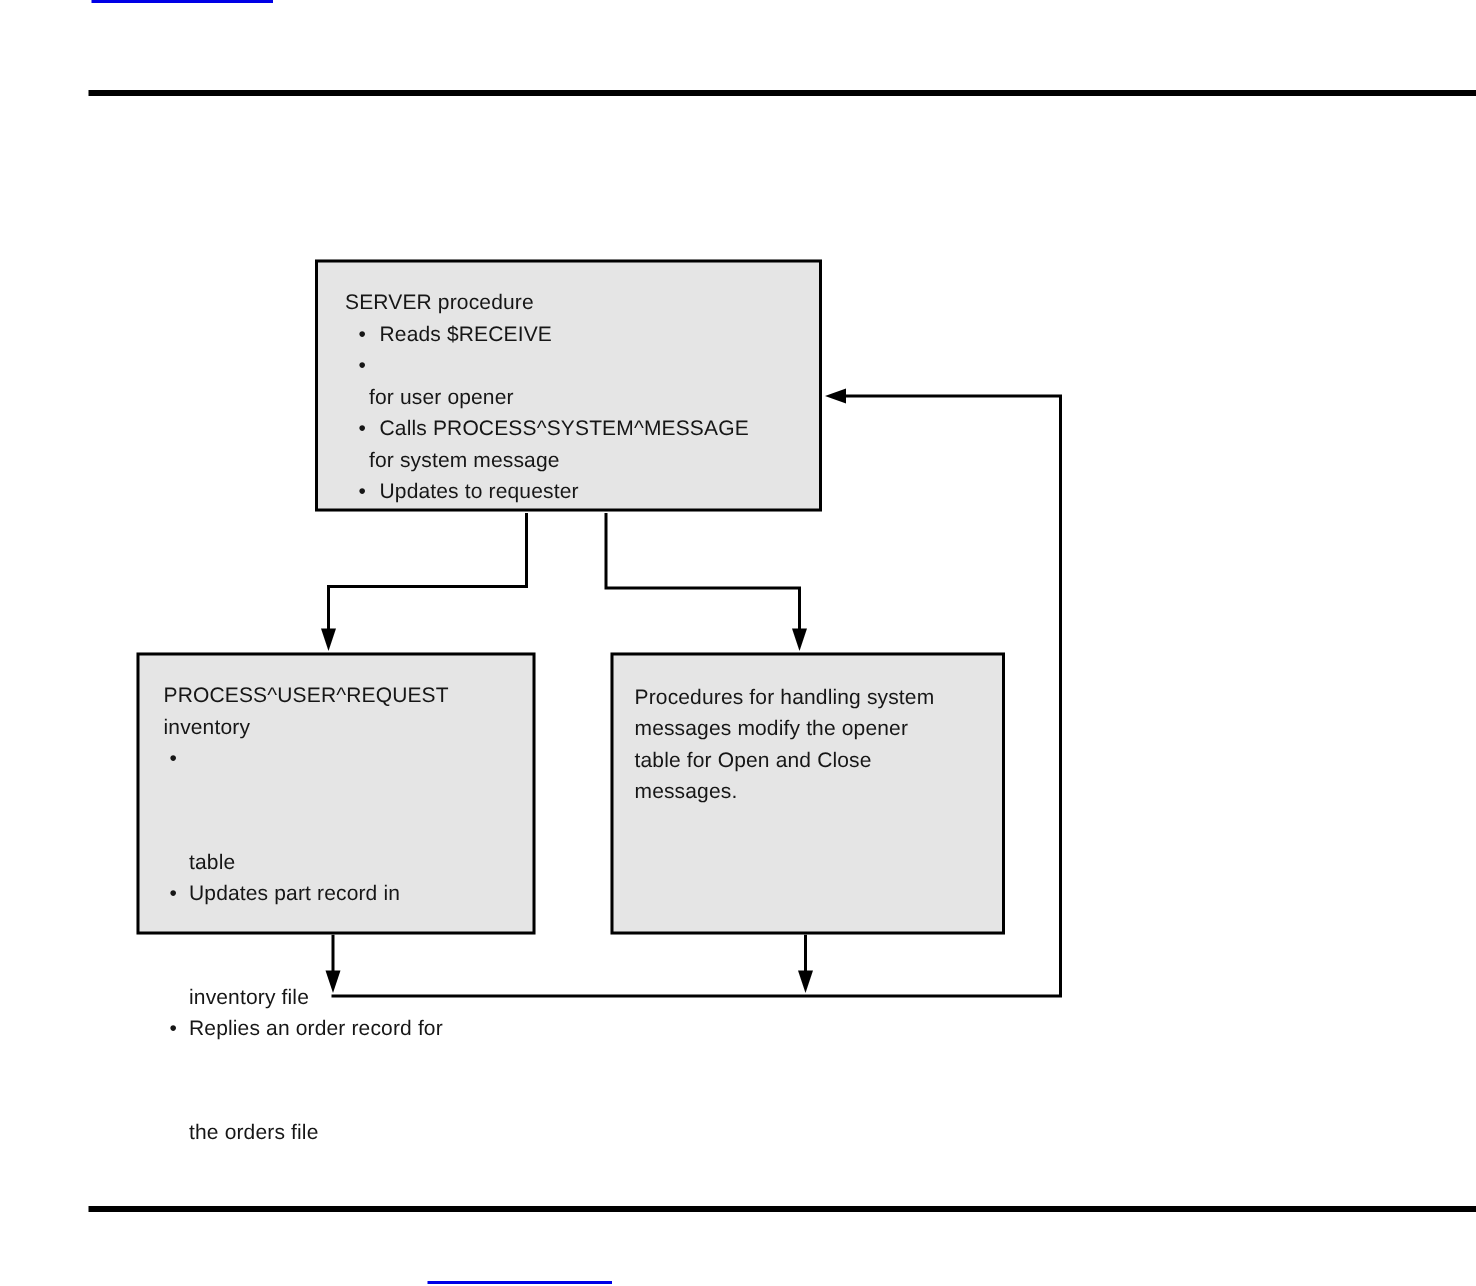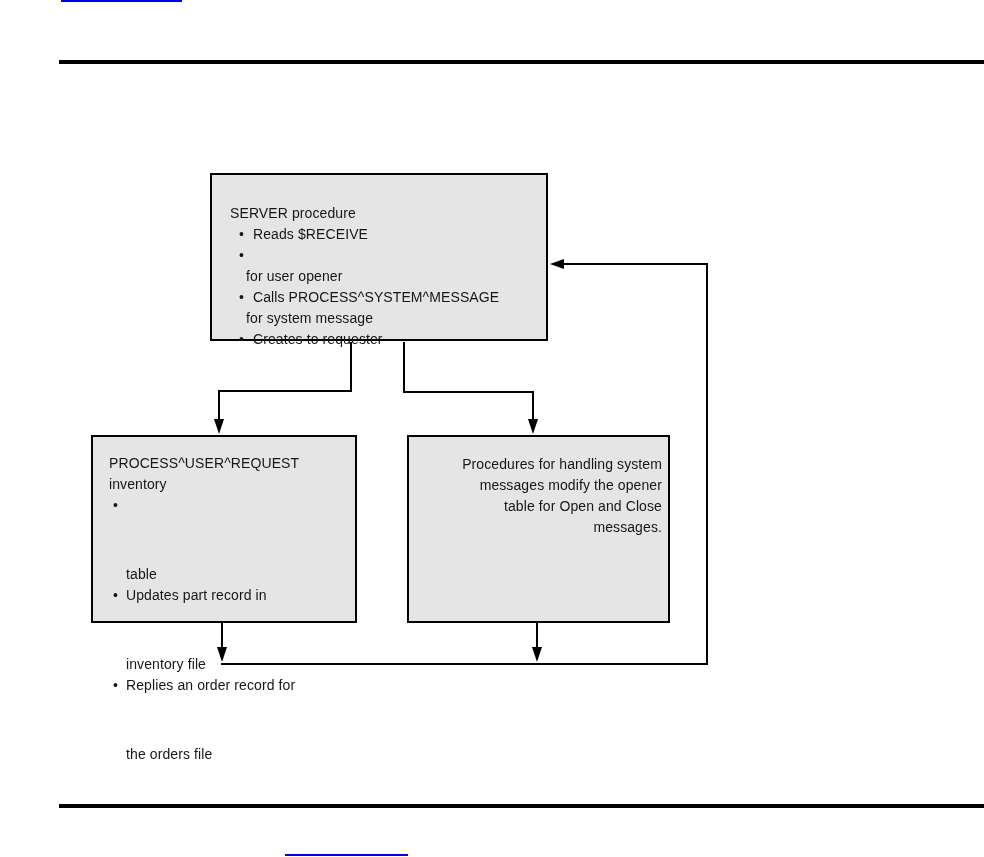--- a/index.html
+++ b/index.html
@@ -34,23 +34,23 @@
   .box {
     position: absolute;
     box-sizing: border-box;
     background: #e5e5e5;
     border: 2px solid #000000;
     color: #161616;
     font-size: 14px;
     line-height: 21px;
     letter-spacing: 0.1px;
   }
-  #server-box { left: 210px; top: 173px; width: 338px; height: 168px; padding: 28px 6px 0 18px; }
+  #server-box { left: 210px; top: 173px; width: 338px; height: 168px; padding: 16px 6px 0 18px; }
   #user-box   { left: 91px;  top: 435px; width: 266px; height: 188px; padding: 16px 4px 13px 16px; }
-  #system-box { left: 407px; top: 435px; width: 263px; height: 188px; padding: 17px 6px 0 14px; text-align: right; }
+  #system-box { left: 407px; top: 435px; width: 263px; height: 188px; padding: 17px 6px 0 14px; }
   .ln { white-space: nowrap; }
   .ln.bullet { display: flex; }
   .bu { flex: none; }
   #server-box .ln.bullet { padding-left: 9px; }
   #server-box .bu { width: 14px; }
   #server-box .ln.cont { padding-left: 16px; }
   #user-box .ln.bullet { padding-left: 4px; }
   #user-box .bu { width: 13px; }
   #user-box .ln.cont { padding-left: 17px; margin-top: 48px; }
 </style>
@@ -95,21 +95,21 @@
       <span class="bu">•</span>
     </div>
     <div class="ln cont">for user opener</div>
     <div class="ln bullet">
       <span class="bu">•</span>
       <span>Calls PROCESS^SYSTEM^MESSAGE</span>
     </div>
     <div class="ln cont">for system message</div>
     <div class="ln bullet">
       <span class="bu">•</span>
-      <span>Creates to requester</span>
+      <span>Updates to requester</span>
     </div>
   </div>
 
   <div class="box" id="user-box">
     <div class="ln title">PROCESS^USER^REQUEST</div>
     <div class="ln title">inventory</div>
     <div class="ln bullet">
       <span class="bu">•</span>
     </div>
     <div class="ln cont">table</div>

